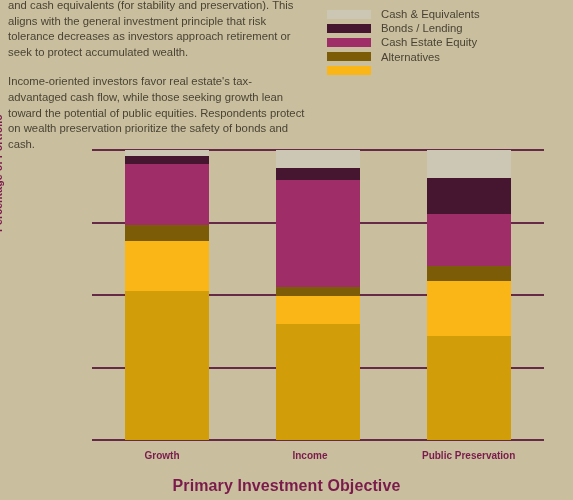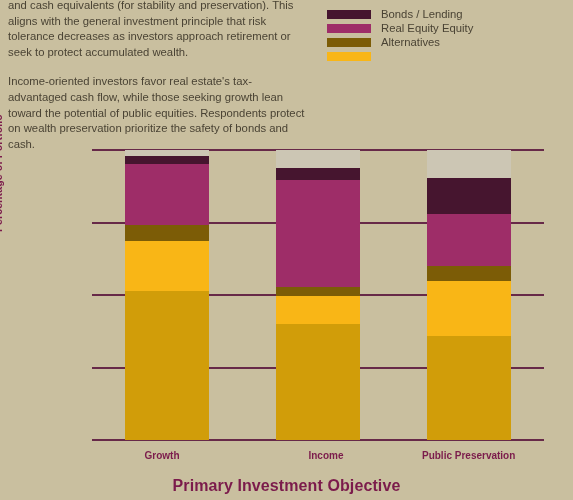--- a/index.html
+++ b/index.html
@@ -127,26 +127,30 @@
 
 <div id="page-root">
 
   <div class="narrative">
     <p>and cash equivalents (for stability and preservation).  This aligns with the general investment principle that risk tolerance decreases as investors approach retirement or seek to protect accumulated wealth.</p>
     <p>Income-oriented investors favor real estate's tax-advantaged cash flow, while those seeking growth lean toward the potential of public equities. Respondents protect on wealth preservation prioritize the safety of bonds and cash.</p>
   </div>
 
   <div class="legend" id="legend">
       <div class="legend-row">
+        <div class="legend-swatch" style="background: rgb(204, 198, 180);"></div>
+        <div class="legend-label">Cash &amp; Equivalents</div>
+      </div>
+      <div class="legend-row">
         <div class="legend-swatch" style="background: rgb(70, 21, 47);"></div>
         <div class="legend-label">Bonds / Lending</div>
       </div>
       <div class="legend-row">
         <div class="legend-swatch" style="background: rgb(158, 45, 104);"></div>
-        <div class="legend-label">Real Equity Equity</div>
+        <div class="legend-label">Cash Estate Equity</div>
       </div>
       <div class="legend-row">
         <div class="legend-swatch" style="background: rgb(124, 92, 6);"></div>
         <div class="legend-label">Alternatives</div>
       </div>
       <div class="legend-row">
         <div class="legend-swatch" style="background: rgb(249, 182, 22);"></div>
       </div>
     </div>
 
@@ -178,17 +182,17 @@
           <div class="seg" style="height: 27.84px; background: rgb(204, 198, 180);"></div>
           <div class="seg" style="height: 35.96px; background: rgb(70, 21, 47);"></div>
           <div class="seg" style="height: 51.91px; background: rgb(158, 45, 104);"></div>
           <div class="seg" style="height: 15.08px; background: rgb(124, 92, 6);"></div>
           <div class="seg" style="height: 55.1px; background: rgb(249, 182, 22);"></div>
           <div class="seg" style="height: 104.11px; background: rgb(209, 157, 9);"></div>
         </div>
       </div>
     <div class="xlabel">Primary Investment Objective</div>
   <div class="xtick" style="left: 82px; width: 160px;">Growth</div>
-      <div class="xtick" style="left: 246px; width: 160px;">Income</div>
+      <div class="xtick" style="left: 230px; width: 160px;">Income</div>
       <div class="xtick" style="left: 388.667px; width: 160px;">Public Preservation</div>
     </div>
 
 </div>
 
 </body></html>

